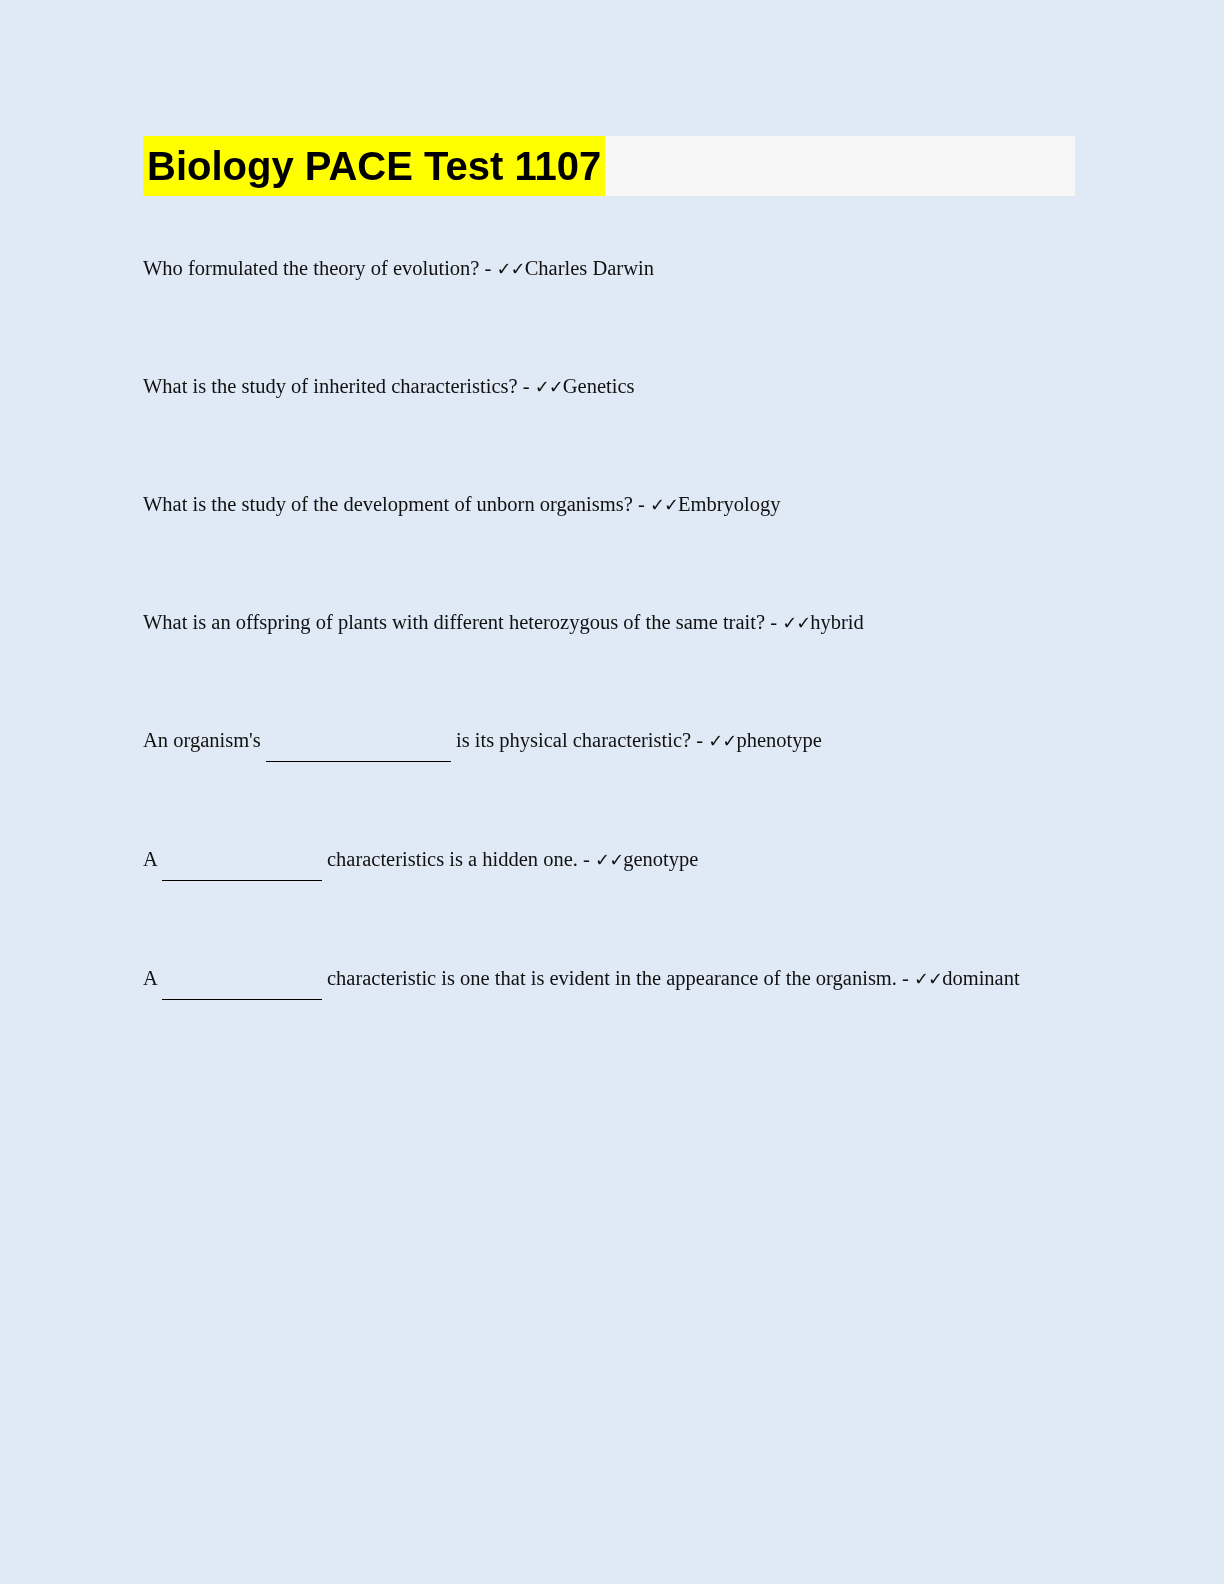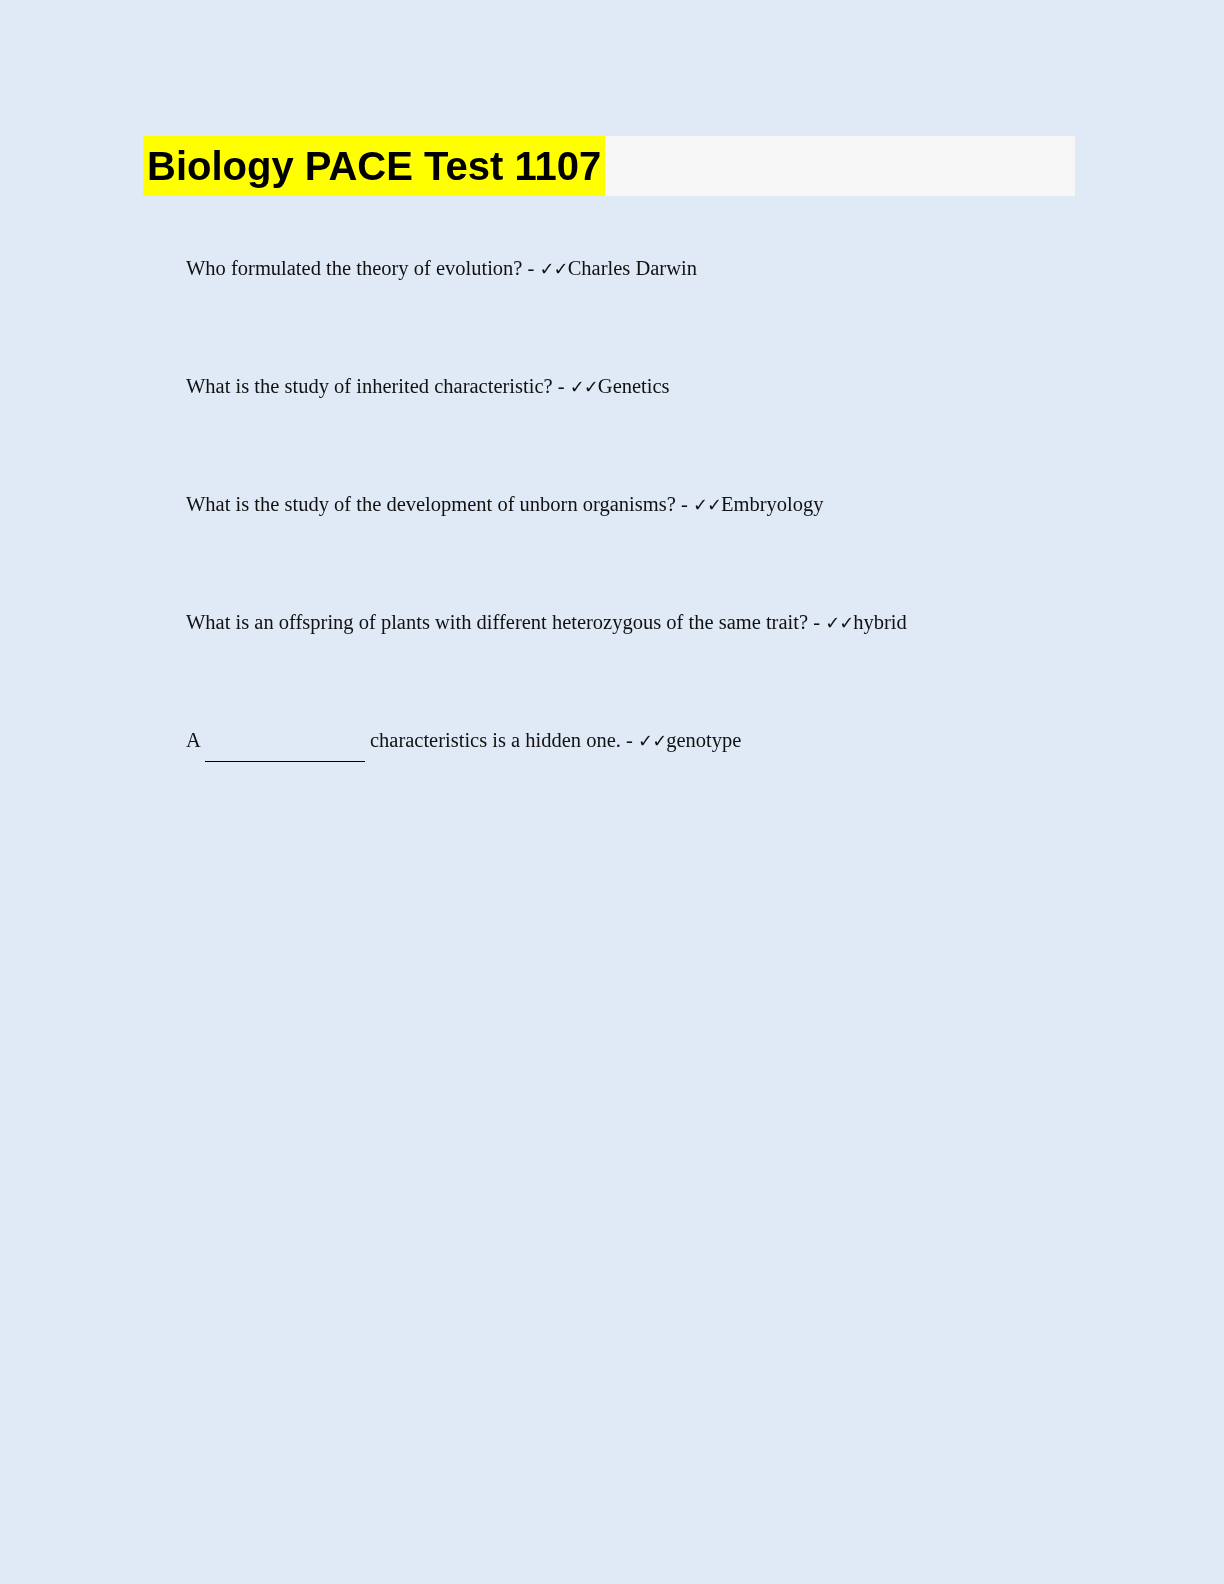--- a/index.html
+++ b/index.html
@@ -46,21 +46,20 @@
     line-height: 46px;
     color: #000;
     letter-spacing: 0px;
     white-space: nowrap;
   }
   .content {
     position: absolute;
     left: 143px;
     top: 245px;
     width: 940px;
-    margin-left: 43px;
   }
   .qa {
     font-size: 20.5px;
     line-height: 47px;
     margin: 0 0 71px 0;
     color: #111;
   }
   .qa:last-child {
     margin-bottom: 0;
   }
@@ -86,19 +85,21 @@
 
 <div class="page">
 
   <div class="title-band"></div>
   <div class="title-highlight">
     <span class="title-text">Biology PACE Test 1107</span>
   </div>
 
   <div class="content" id="qa-list">
       <p class="qa"><span>Who formulated the theory of evolution? - </span><span class="check">✓✓</span><span>Charles Darwin</span></p>
-      <p class="qa"><span>What is the study of inherited characteristic? - </span><span class="check">✓✓</span><span>Genetics</span></p>
+      <p class="qa"><span>What is the study of inherited characteristics? - </span><span class="check">✓✓</span><span>Genetics</span></p>
       <p class="qa"><span>What is the study of the development of unborn organisms? - </span><span class="check">✓✓</span><span>Embryology</span></p>
       <p class="qa"><span>What is an offspring of plants with different heterozygous of the same trait? - </span><span class="check">✓✓</span><span>hybrid</span></p>
+      <p class="qa"><span>An organism's </span><span class="blank b-lg">&nbsp;</span><span> is its physical characteristic? - </span><span class="check">✓✓</span><span>phenotype</span></p>
       <p class="qa"><span>A </span><span class="blank b-sm">&nbsp;</span><span> characteristics is a hidden one. - </span><span class="check">✓✓</span><span>genotype</span></p>
+      <p class="qa"><span>A </span><span class="blank b-sm">&nbsp;</span><span> characteristic is one that is evident in the appearance of the organism. - </span><span class="check">✓✓</span><span>dominant</span></p>
     </div>
 
 </div>
 
 </body></html>

